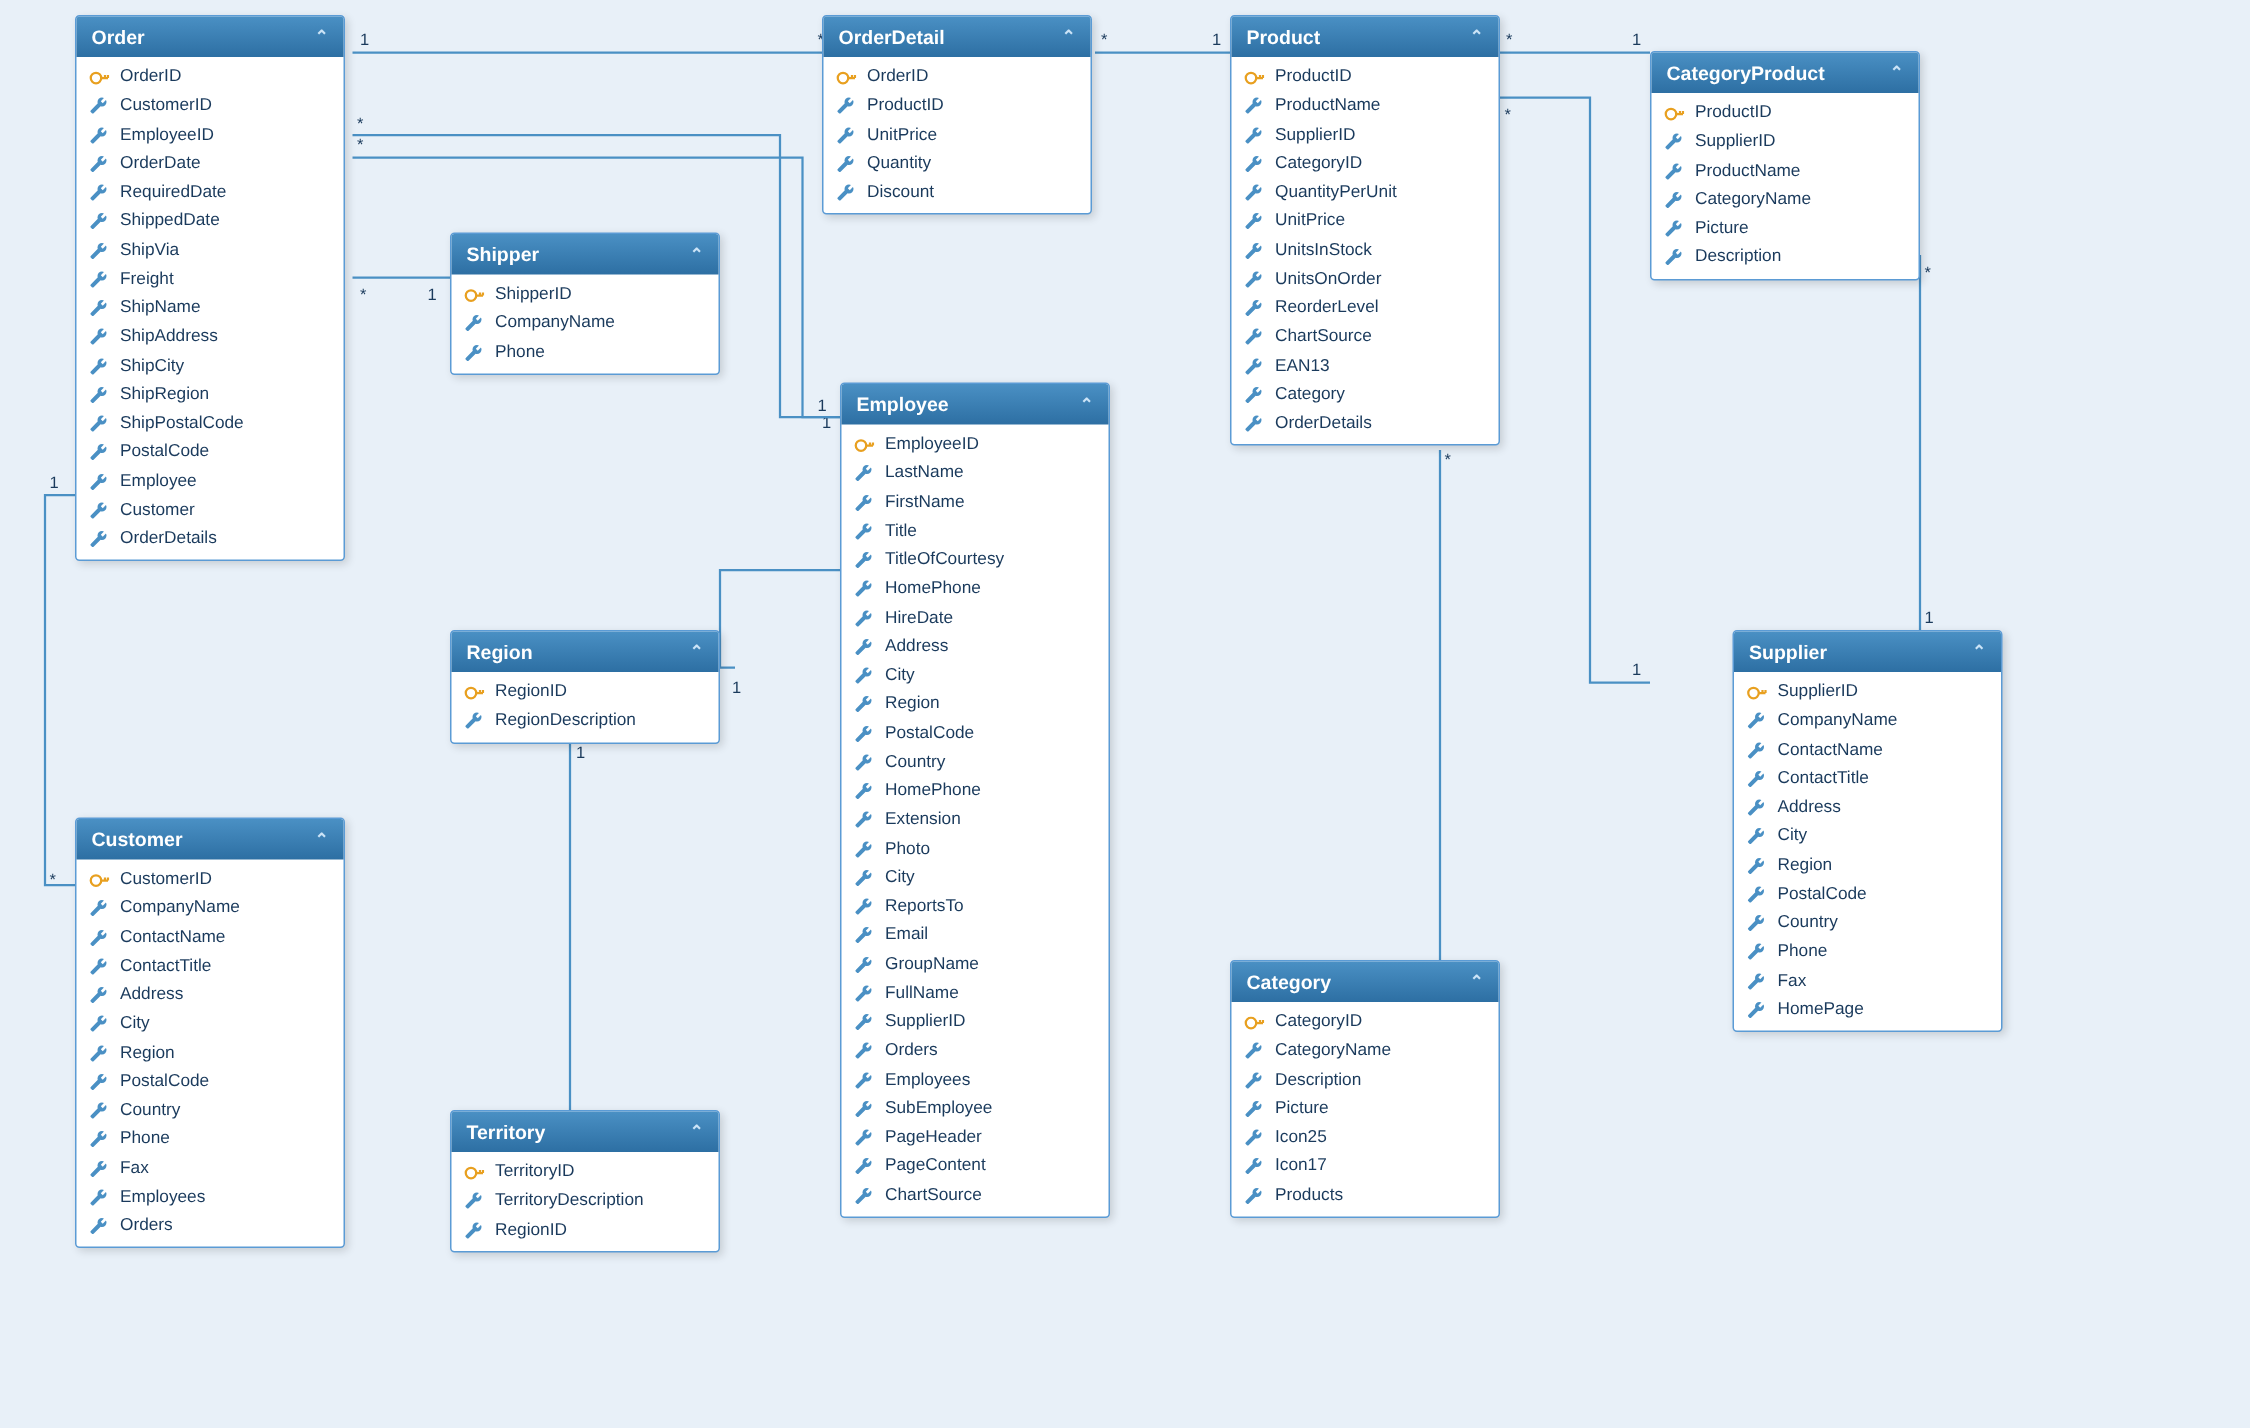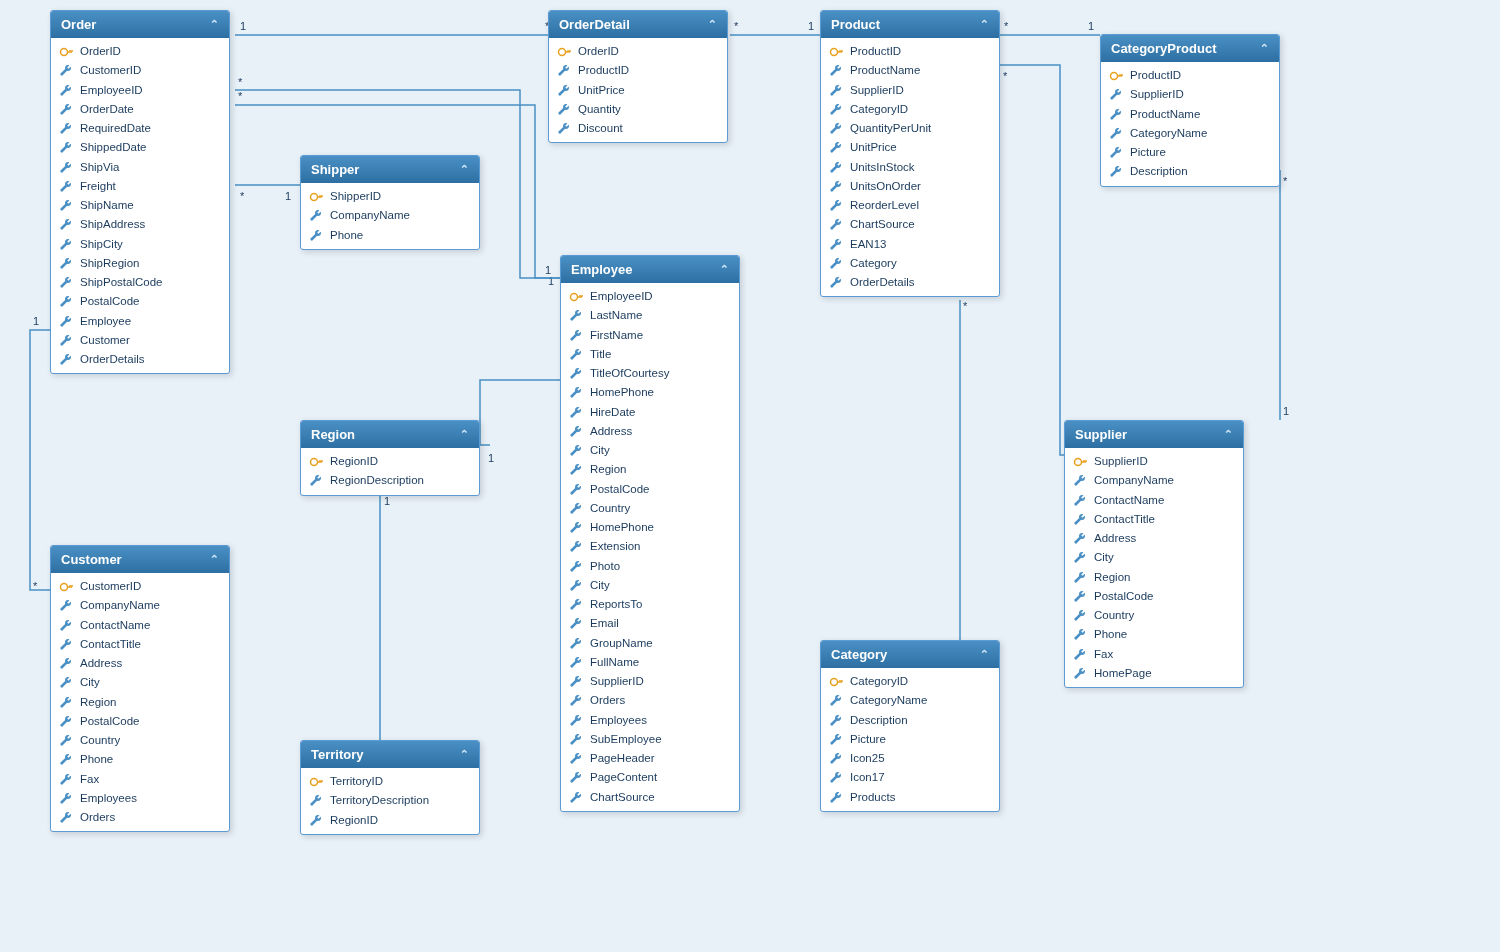--- a/index.html
+++ b/index.html
@@ -1008,21 +1008,21 @@
           <div class="field-row">
       <span class="icon">
               <svg width="13" height="13" viewBox="0 0 13 13" style="display:inline-block;vertical-align:middle">
   <path d="M9,1 C7.3,1 6,2.3 6,4 C6,4.3 6.1,4.6 6.2,4.9 L1.5,9.6 C1.2,9.9 1.2,10.4 1.5,10.7 L2.3,11.5 C2.6,11.8 3.1,11.8 3.4,11.5 L8.1,6.8 C8.4,6.9 8.7,7 9,7 C10.7,7 12,5.7 12,4 C12,3.5 11.9,3.1 11.6,2.7 L9.5,4.8 L8.2,3.5 L10.3,1.4 C9.9,1.1 9.5,1 9,1 Z" fill="#4a90c4"></path>
 </svg>
             </span>
       <span>Products</span>
     </div>
     </div>
   </div>
-      <div class="entity-table" style="left: 1064px; top: 420px; text-align: right;">
+      <div class="entity-table" style="left: 1155px; top: 420px; text-align: right;">
     <div class="entity-header">
       <span>Supplier</span>
       <span class="chevron">⌃</span>
     </div>
     <div class="entity-fields">
       <div class="field-row">
       <span class="icon">
               <svg width="14" height="14" viewBox="0 0 14 14" style="display:inline-block;vertical-align:middle">
   <circle cx="5" cy="7" r="3.5" stroke="#e8a020" stroke-width="1.5" fill="none"></circle>
   <line x1="8" y1="7" x2="13" y2="7" stroke="#e8a020" stroke-width="1.5"></line>

